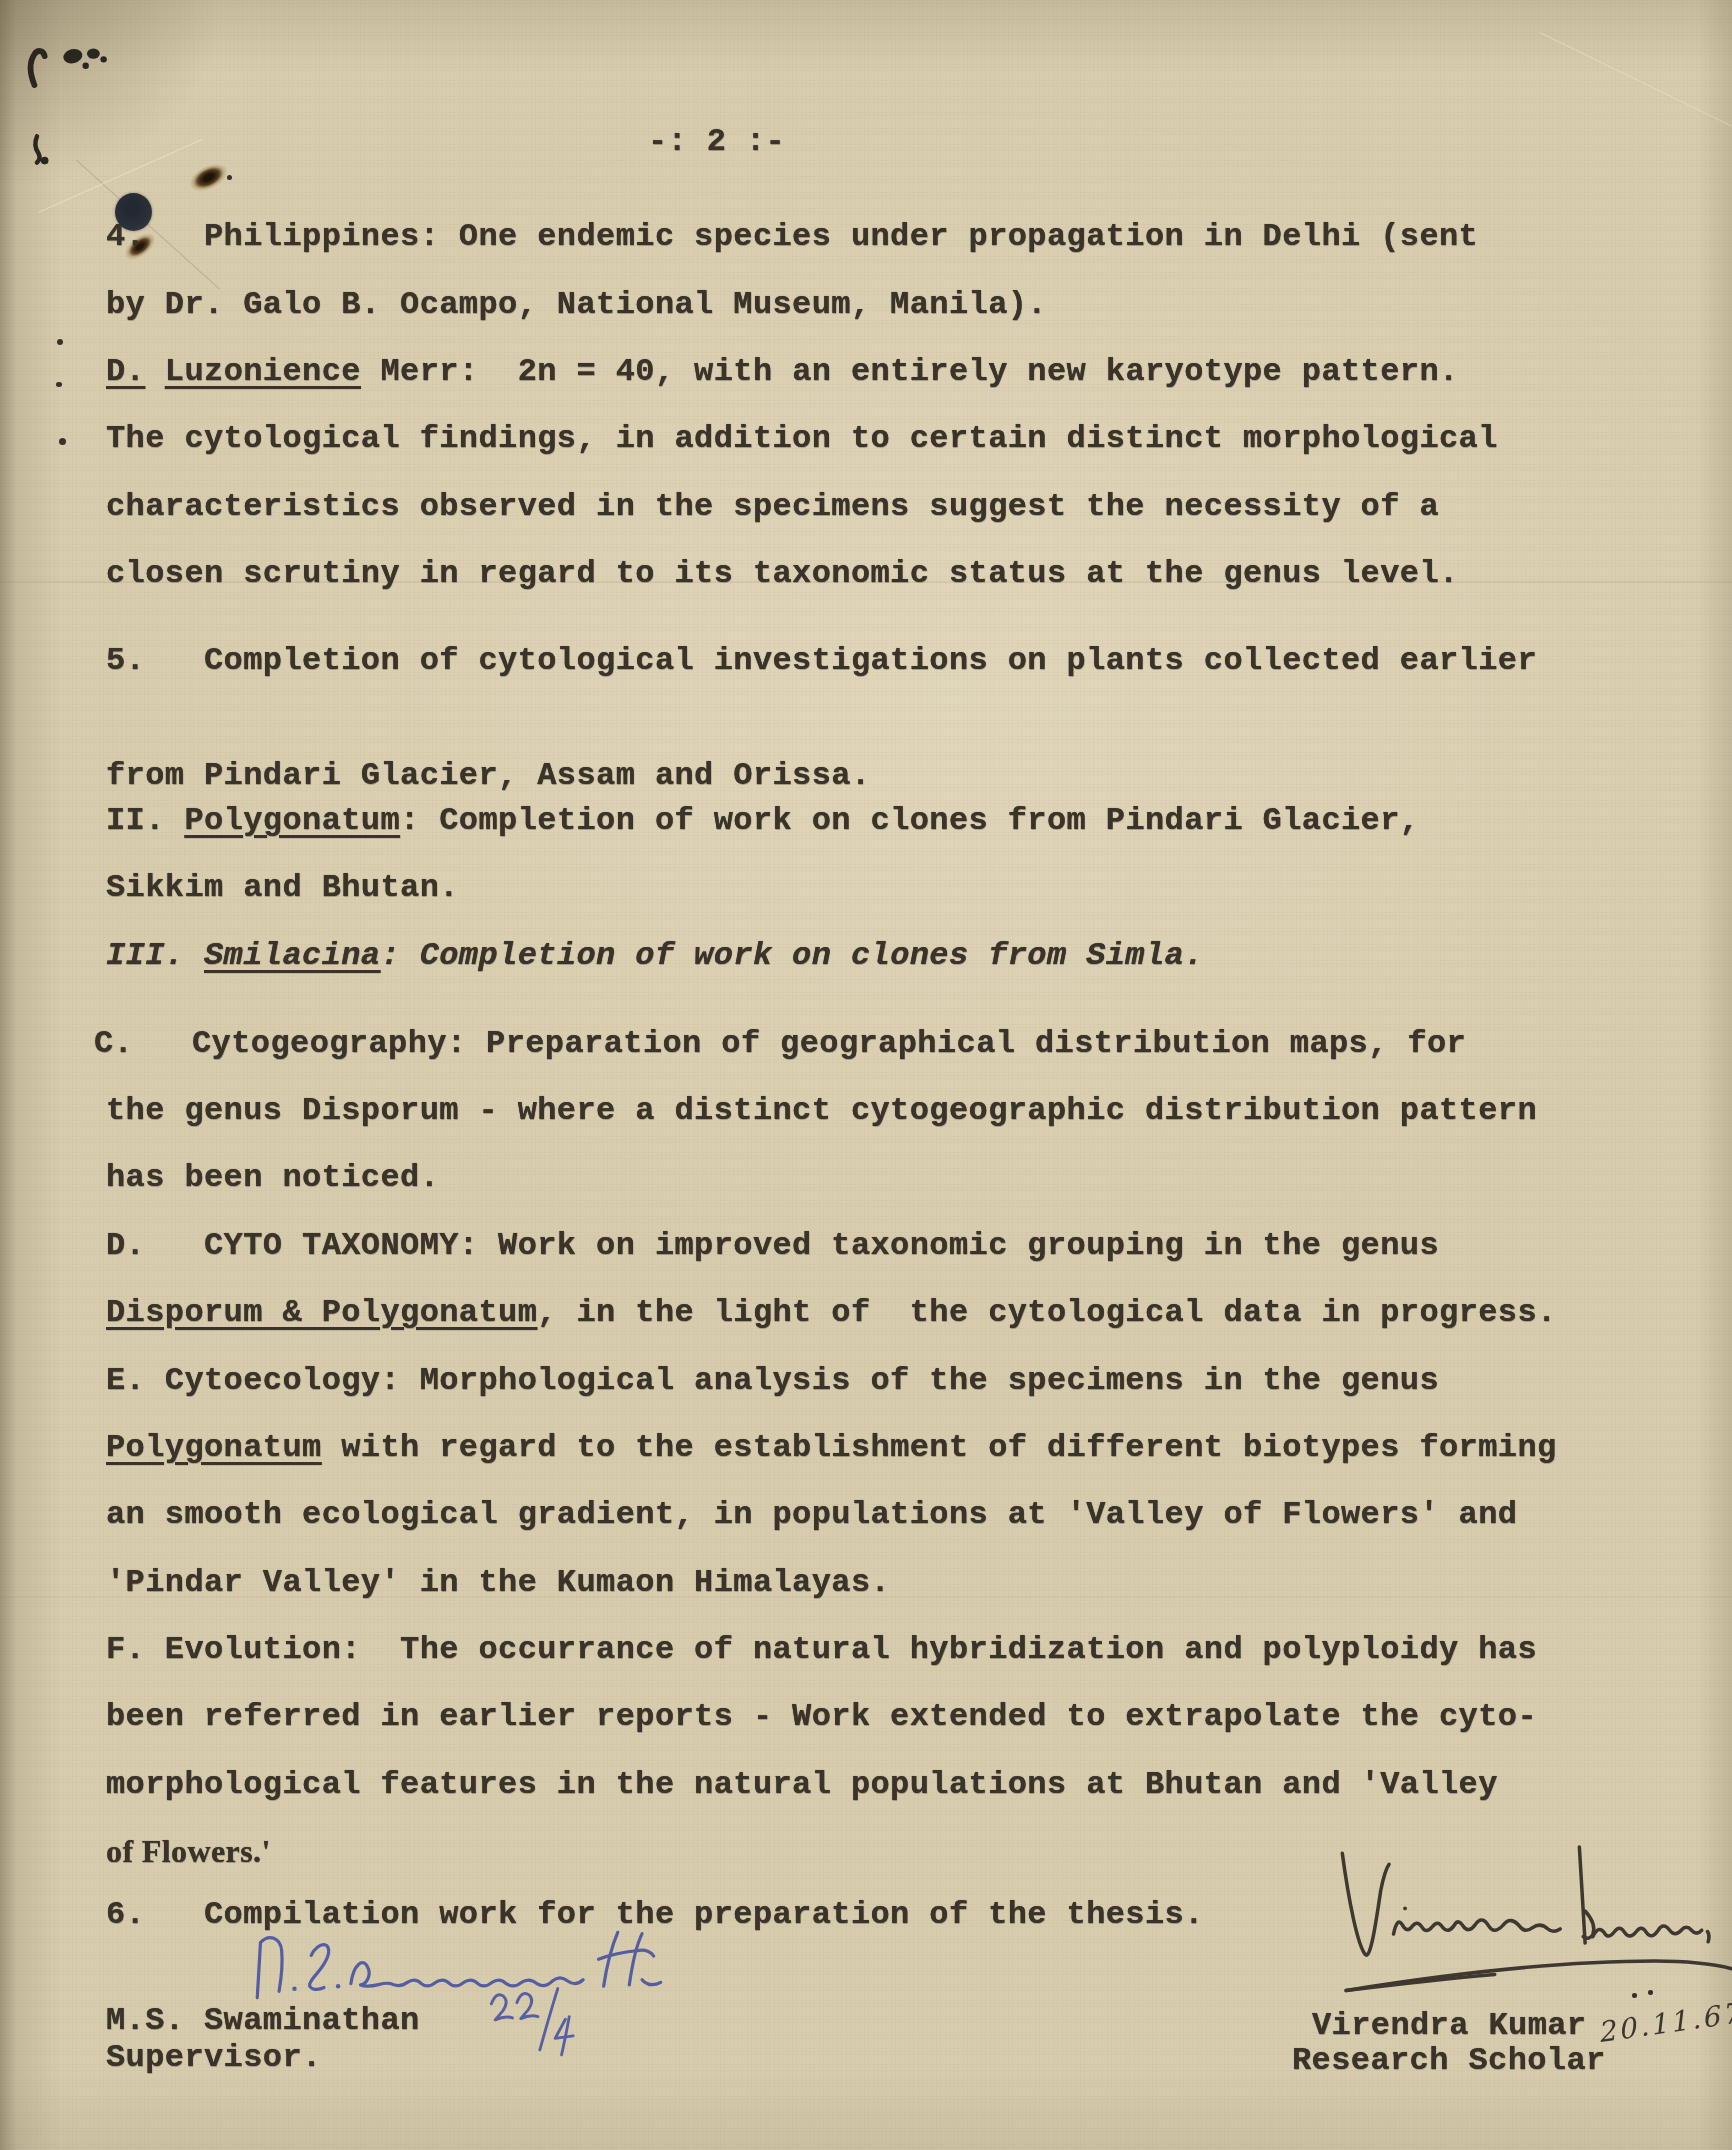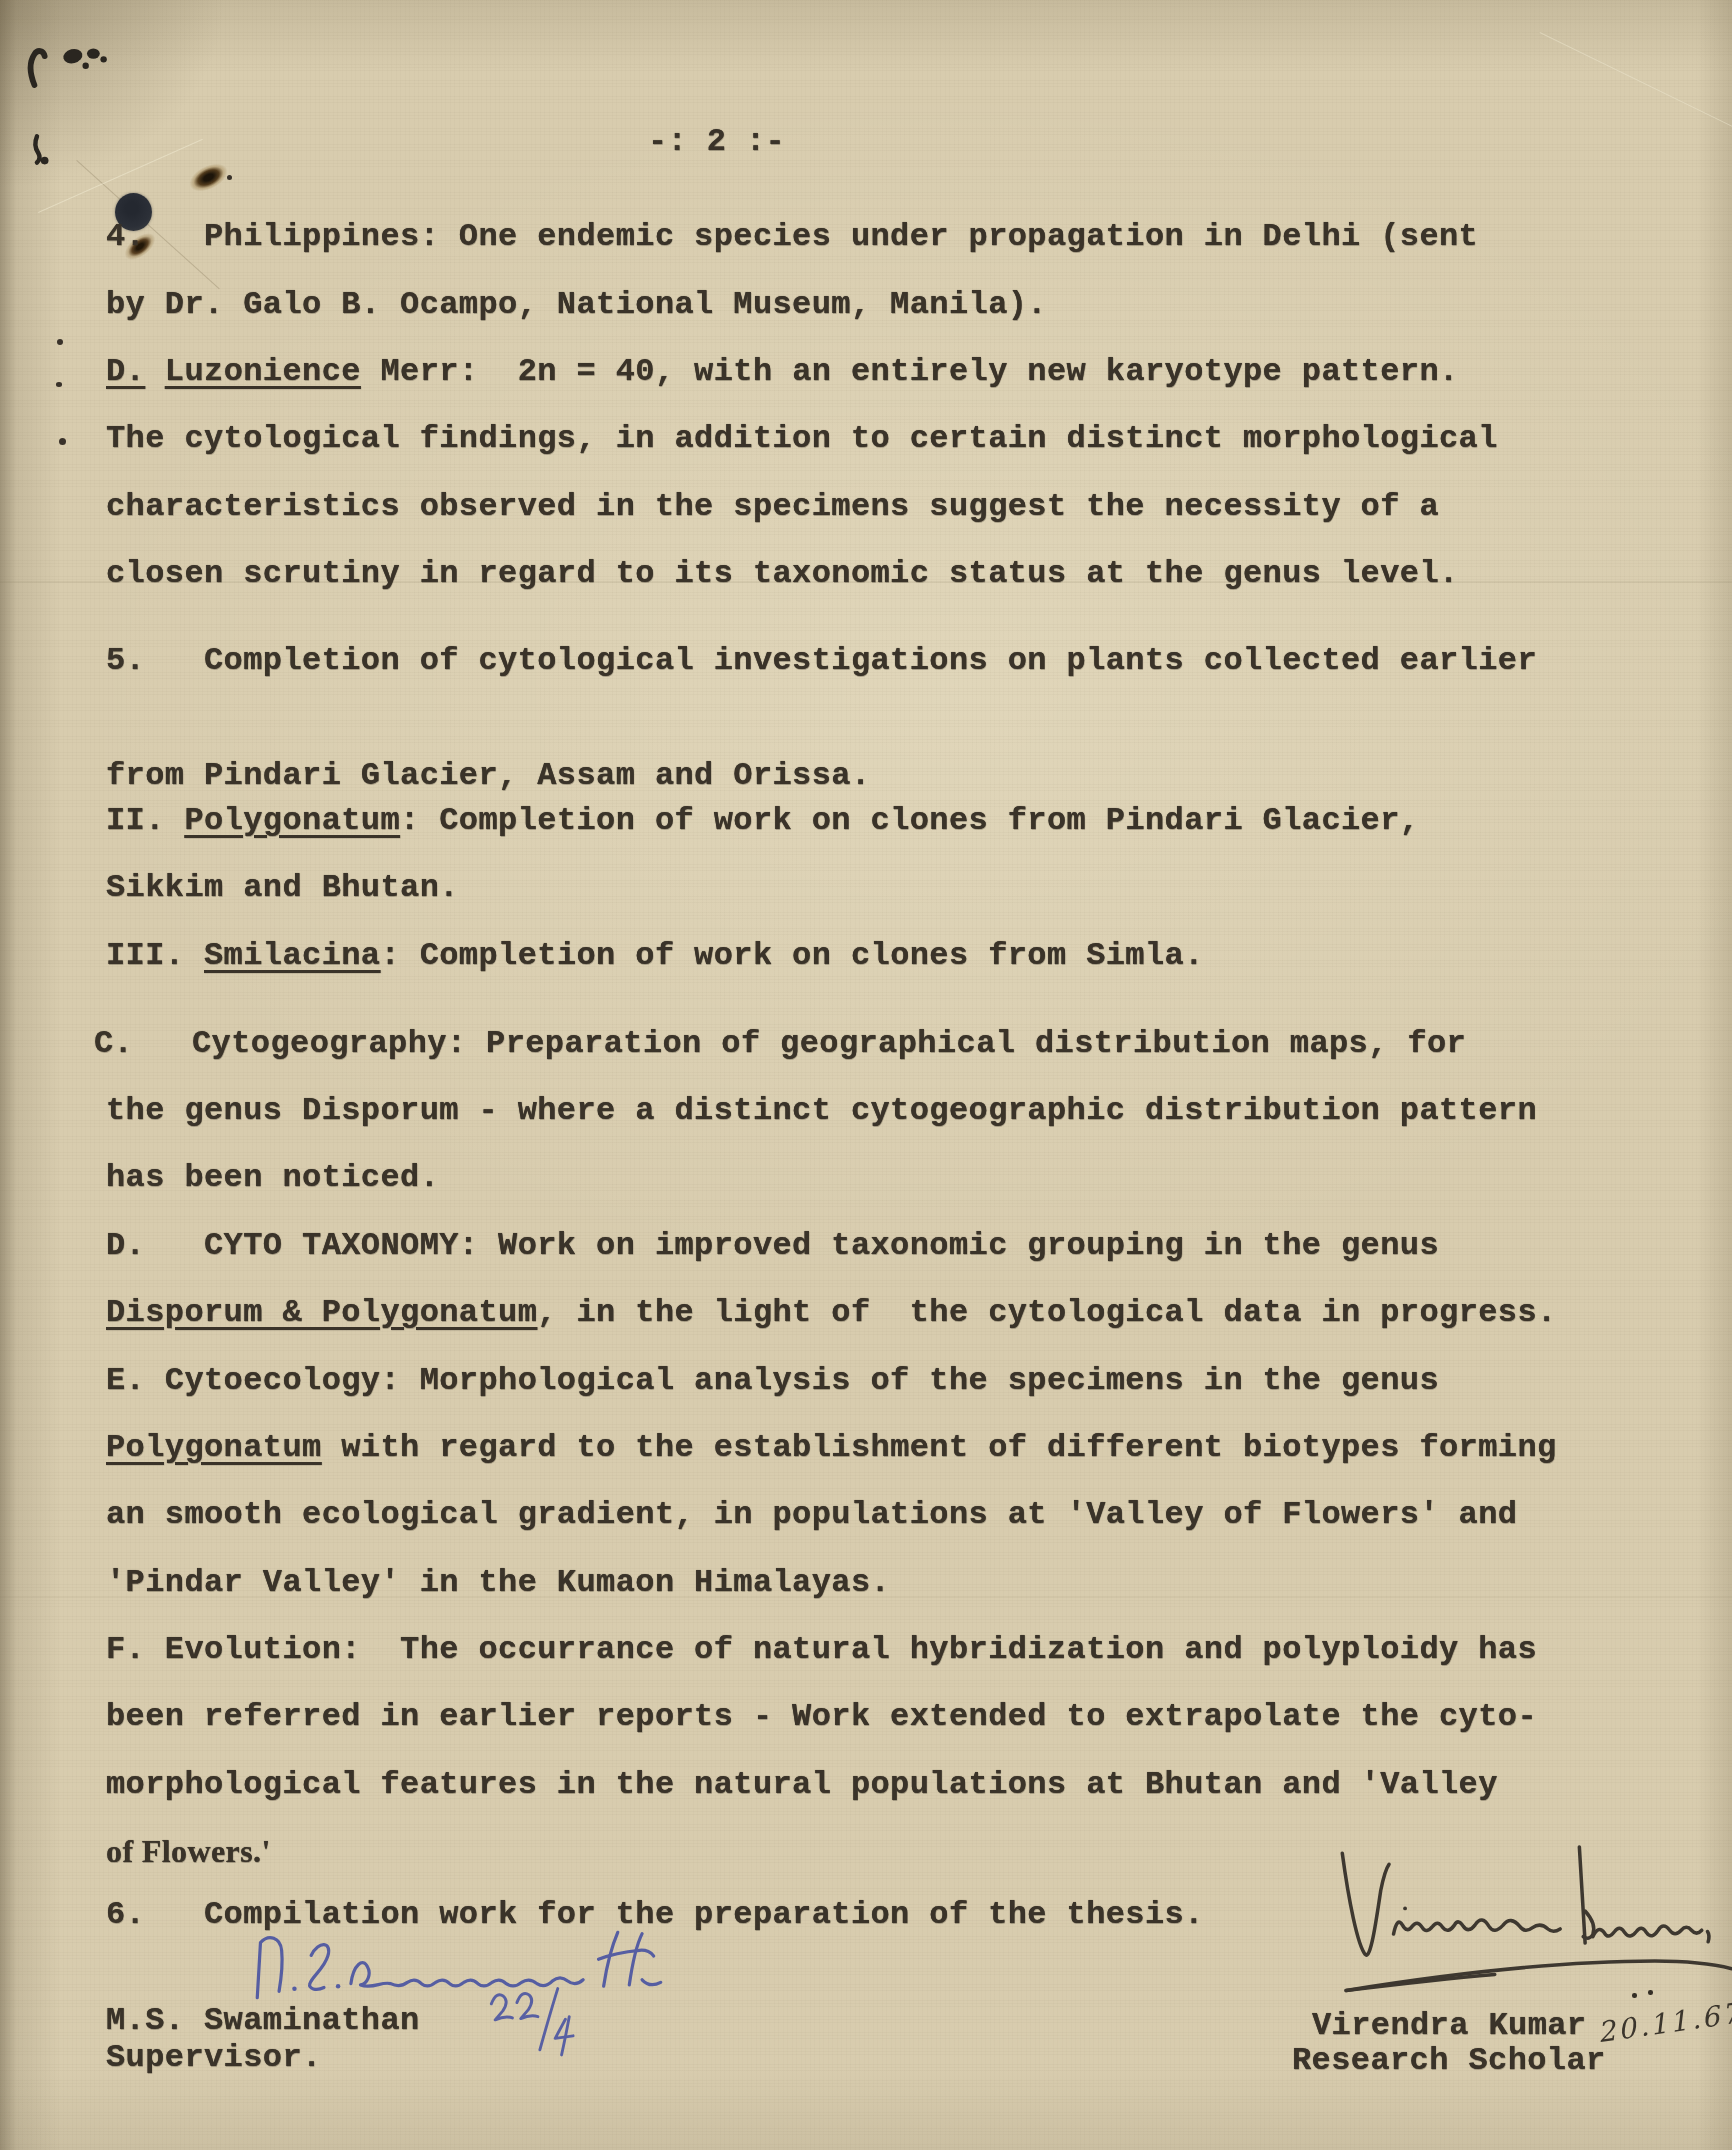--- a/index.html
+++ b/index.html
@@ -104,21 +104,21 @@
     <div class="tw-line" style="top: 218px; left: 106px;"><span>4.   Philippines: One endemic species under propagation in Delhi (sent</span></div>
     <div class="tw-line" style="top: 286px; left: 106px;"><span>by Dr. Galo B. Ocampo, National Museum, Manila).</span></div>
     <div class="tw-line" style="top: 353px; left: 106px;"><span class="u">D.</span><span> </span><span class="u">Luzonience</span><span> Merr:  2n = 40, with an entirely new karyotype pattern.</span></div>
     <div class="tw-line" style="top: 420px; left: 106px;"><span>The cytological findings, in addition to certain distinct morphological</span></div>
     <div class="tw-line" style="top: 488px; left: 106px;"><span>characteristics observed in the specimens suggest the necessity of a</span></div>
     <div class="tw-line" style="top: 555px; left: 106px;"><span>closen scrutiny in regard to its taxonomic status at the genus level.</span></div>
     <div class="tw-line" style="top: 642px; left: 106px;"><span>5.   Completion of cytological investigations on plants collected earlier</span></div>
     <div class="tw-line" style="top: 709px; left: 106px; margin-top: 48px;"><span>from Pindari Glacier, Assam and Orissa.</span></div>
     <div class="tw-line" style="top: 802px; left: 106px;"><span>II. </span><span class="u">Polygonatum</span><span>: Completion of work on clones from Pindari Glacier,</span></div>
     <div class="tw-line" style="top: 869px; left: 106px;"><span>Sikkim and Bhutan.</span></div>
-    <div class="tw-line" style="top: 937px; left: 106px;"><span>III. </span><span class="u">Smilacina</span><span>: Completion of work on clones from Simla.</span></div>
+    <div class="tw-line" style="top: 937px; left: 106px; font-style: italic;"><span>III. </span><span class="u">Smilacina</span><span>: Completion of work on clones from Simla.</span></div>
     <div class="tw-line" style="top: 1025px; left: 94px;"><span>C.   Cytogeography: Preparation of geographical distribution maps, for</span></div>
     <div class="tw-line" style="top: 1092px; left: 106px;"><span>the genus Disporum - where a distinct cytogeographic distribution pattern</span></div>
     <div class="tw-line" style="top: 1159px; left: 106px;"><span>has been noticed.</span></div>
     <div class="tw-line" style="top: 1227px; left: 106px;"><span>D.   CYTO TAXONOMY: Work on improved taxonomic grouping in the genus</span></div>
     <div class="tw-line" style="top: 1294px; left: 106px;"><span class="u">Disporum &amp; Polygonatum</span><span>, in the light of  the cytological data in progress.</span></div>
     <div class="tw-line" style="top: 1362px; left: 106px;"><span>E. Cytoecology: Morphological analysis of the specimens in the genus</span></div>
     <div class="tw-line" style="top: 1429px; left: 106px;"><span class="u">Polygonatum</span><span> with regard to the establishment of different biotypes forming</span></div>
     <div class="tw-line" style="top: 1496px; left: 106px;"><span>an smooth ecological gradient, in populations at 'Valley of Flowers' and</span></div>
     <div class="tw-line" style="top: 1564px; left: 106px;"><span>'Pindar Valley' in the Kumaon Himalayas.</span></div>
     <div class="tw-line" style="top: 1631px; left: 106px;"><span>F. Evolution:  The occurrance of natural hybridization and polyploidy has</span></div>

